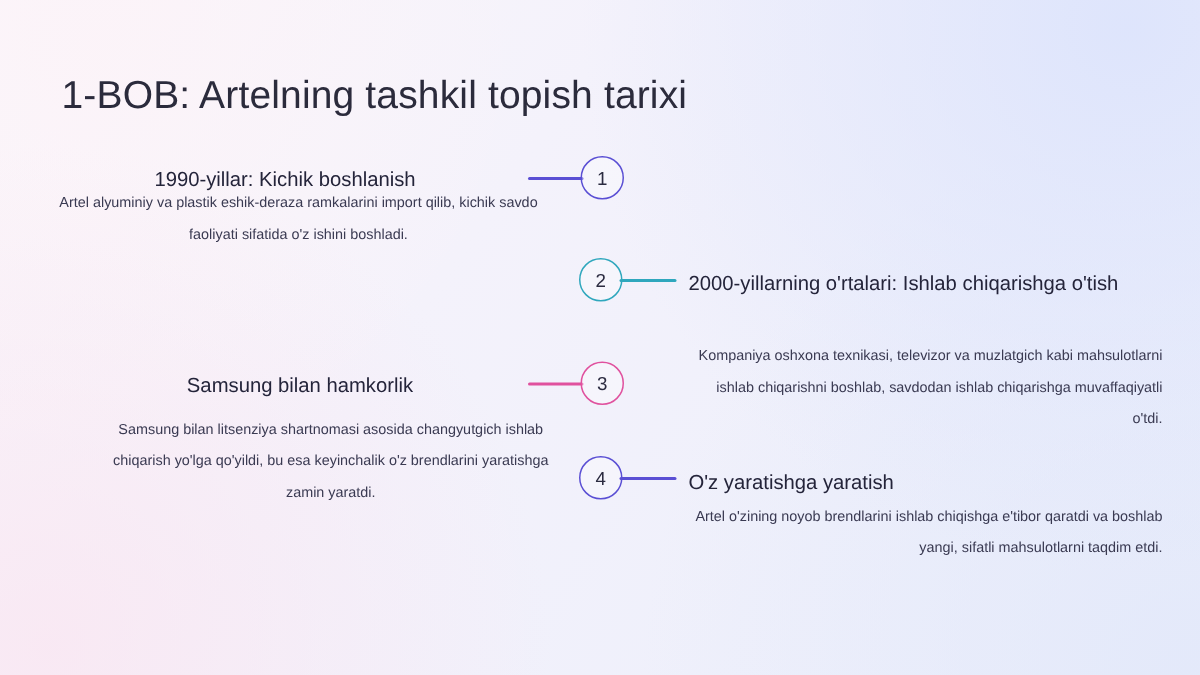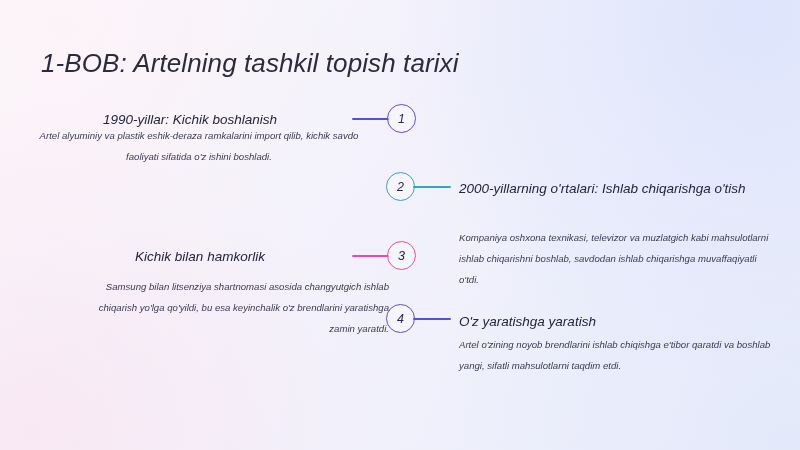--- a/index.html
+++ b/index.html
@@ -17,21 +17,20 @@
     position: relative;
     width: 800px;
     height: 450px;
     background:
       radial-gradient(circle at 94% 4%, rgba(221,228,252,0.95) 0%, rgba(221,228,252,0) 42%),
       radial-gradient(circle at 4% 96%, rgba(250,228,240,0.70) 0%, rgba(250,228,240,0) 38%),
       radial-gradient(circle at 8% 6%, rgba(252,243,248,0.85) 0%, rgba(252,243,248,0) 34%),
       radial-gradient(circle at 99% 99%, rgba(226,232,250,0.85) 0%, rgba(226,232,250,0) 40%),
       linear-gradient(125deg, #fbf7fb 0%, #f4f2fb 38%, #eff0fb 70%, #eceffb 100%);
     overflow: hidden;
-    font-style: italic;
   }
 
   
   .slide-title {
     position: absolute;
     left: 41px;
     top: 48px;
     font-size: 26px;
     font-weight: 400;
     letter-spacing: 0.1px;
@@ -56,21 +55,21 @@
     color: #3a3a52;
     line-height: 21px;
   }
 
   
   .side-left .item-heading { text-align: center; }
   .side-left .item-body    { text-align: center; }
 
   
   .side-right .item-heading { text-align: left; }
-  .side-right .item-body    { text-align: left; }
+  .side-right .item-body    { text-align: right; }
 
   
   .marker {
     position: absolute;
     width: 29px;
     height: 29px;
     border-radius: 50%;
     border: 1.4px solid #5b4fd6;
     background: rgba(255,255,255,0.30);
     box-sizing: border-box;
@@ -127,23 +126,23 @@
     <div class="marker c-teal" style="left: 386px; top: 172px;">2</div>
 
     <div class="connector l-teal" style="left: 413px; top: 186px; width: 38px;"></div>
 
     <div class="item-heading" style="left: 459px; top: 179px; width: 312px;">2000-yillarning o'rtalari: Ishlab chiqarishga o'tish</div>
 
     <div class="item-body" style="left: 459px; top: 227px; width: 316px;">Kompaniya oshxona texnikasi, televizor va muzlatgich kabi mahsulotlarni ishlab chiqarishni boshlab, savdodan ishlab chiqarishga muvaffaqiyatli o'tdi.</div>
   </div>
 
   <div class="item side-left">
-    <div class="item-heading" style="left: 60px; top: 247px; width: 280px;">Kichik bilan hamkorlik</div>
+    <div class="item-heading" style="left: 60px; top: 247px; width: 280px;">Samsung bilan hamkorlik</div>
 
-    <div class="item-body" style="left: 84px; top: 276px; width: 305px; text-align: right;">Samsung bilan litsenziya shartnomasi asosida changyutgich ishlab chiqarish yo'lga qo'yildi, bu esa keyinchalik o'z brendlarini yaratishga zamin yaratdi.</div>
+    <div class="item-body" style="left: 68px; top: 276px; width: 305px;">Samsung bilan litsenziya shartnomasi asosida changyutgich ishlab chiqarish yo'lga qo'yildi, bu esa keyinchalik o'z brendlarini yaratishga zamin yaratdi.</div>
 
     <div class="connector l-pink" style="left: 352px; top: 255px; width: 37px;"></div>
 
     <div class="marker c-pink" style="left: 387px; top: 241px;">3</div>
   </div>
 
   <div class="item side-right">
     <div class="marker c-indigo" style="left: 386px; top: 304px;">4</div>
 
     <div class="connector l-indigo" style="left: 413px; top: 318px; width: 38px;"></div>

